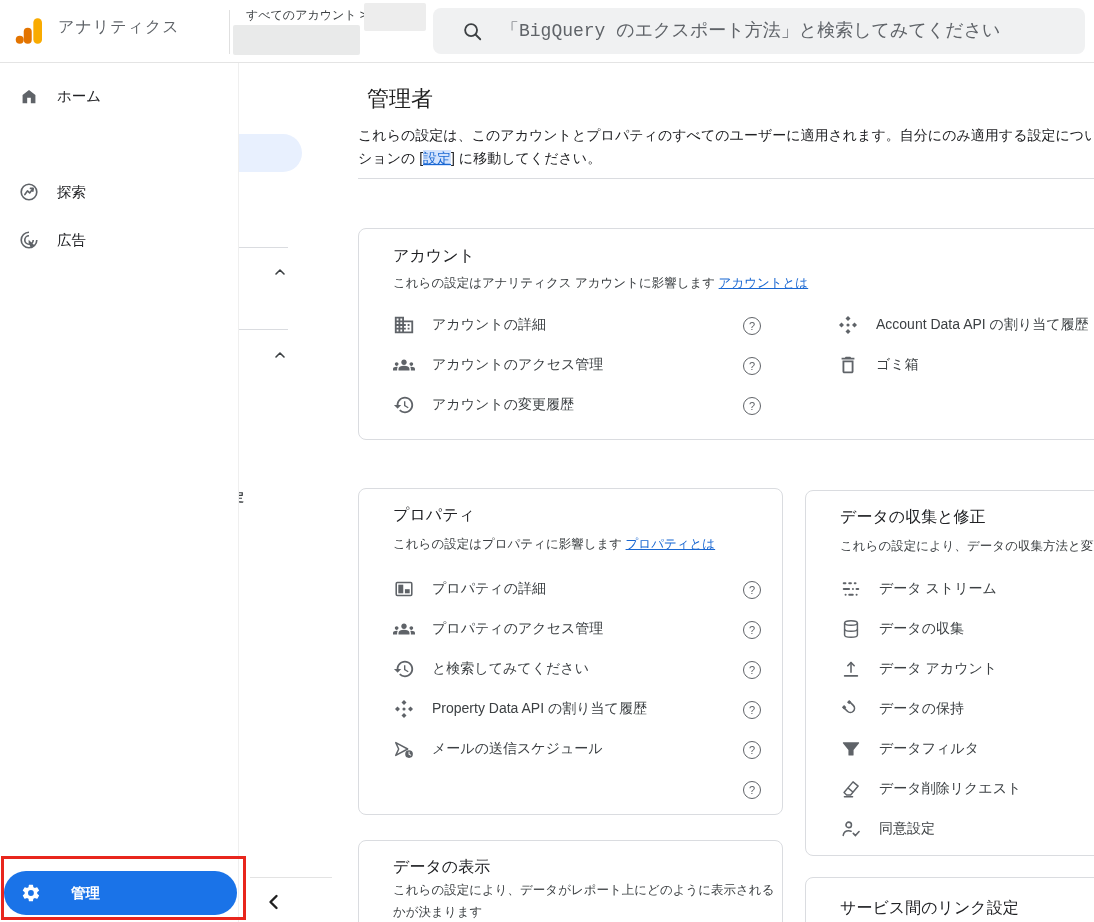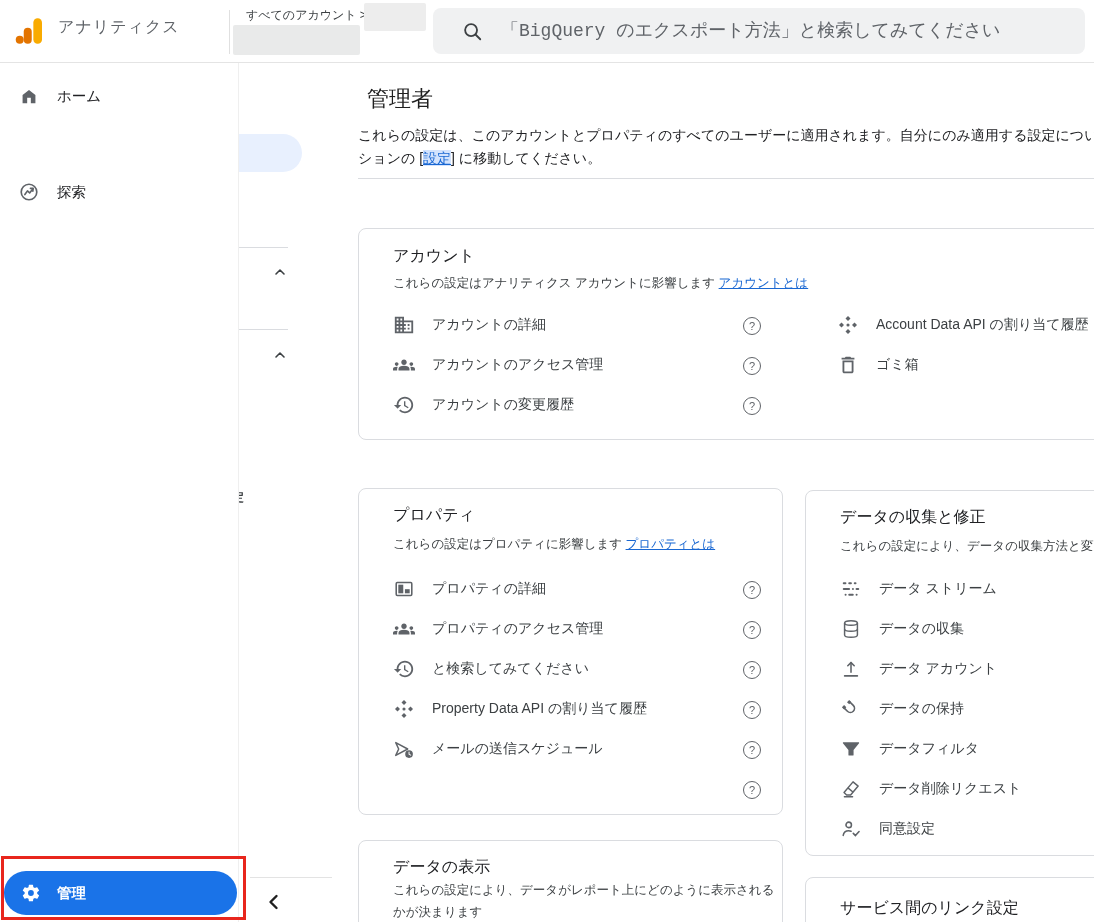--- a/index.html
+++ b/index.html
@@ -23,21 +23,21 @@
   #search-input{border:none;outline:none;background:transparent;margin-left:16px;width:540px;
                 font-size:18px;color:#5f6368;font-family:Liberation Mono, monospace;}
   #search-input::placeholder{color:#5f6368;opacity:1;}
 
   
   #sidebar{left:0;top:62px;width:238px;height:860px;background:#fff;z-index:10;border-right:1px solid #efefef;}
   .nav-item{position:absolute;left:0;width:238px;height:44px;display:flex;align-items:center;cursor:pointer;}
   .nav-item .nicon{margin-left:18px;width:22px;height:22px;flex:none;}
   .nav-item .nlabel{margin-left:17px;font-size:14.5px;color:#202124;}
   #admin-pill{left:4px;top:871px;width:233px;height:44px;background:#1a73e8;border-radius:22px;
-              display:flex;align-items:center;z-index:12;}
+              display:flex;align-items:center;z-index:12;gap:14px;}
   #admin-pill .nicon{margin-left:17px;width:20px;height:20px;}
   #admin-pill .nlabel{margin-left:16px;font-size:14.5px;font-weight:700;color:#fff;}
   #annotation-rect{left:1px;top:856px;width:245px;height:64px;border:3px solid #e8261d;
                    box-sizing:border-box;z-index:50;pointer-events:none;}
 
   
   .panel-el{z-index:2;}
   #panel-pill{left:220px;top:134px;width:82px;height:38px;background:#e8f0fe;border-radius:0 19px 19px 0;}
   .panel-divider{height:1px;background:#dadce0;}
   #panel-div1{left:238px;top:247px;width:50px;}
@@ -310,20 +310,30 @@
     </div>
     <div class="nav-item" style="top:108px">
       <span class="nicon"><svg viewBox="0 0 24 24">
             <g fill="none" stroke="#5f6368" stroke-width="1.8">
               <circle cx="12" cy="12" r="8.5"></circle>
               <path d="M7.5 14.8l2.8-4 2.4 2.2 3.6-4.6" stroke-linejoin="round" stroke-linecap="round"></path>
               <path d="M13.6 8.1h2.9l-.3 2.9" stroke-linejoin="round" stroke-linecap="round"></path>
             </g>
           </svg></span>
       <span class="nlabel">探索</span>
+    </div>
+    <div class="nav-item" style="top:156px">
+      <span class="nicon"><svg viewBox="0 0 24 24">
+            <g fill="none" stroke="#5f6368" stroke-width="1.8">
+              <path d="M20.5 12a8.5 8.5 0 1 1-8.5-8.5"></path>
+              <path d="M16.6 12A4.6 4.6 0 1 1 12 7.4"></path>
+            </g>
+            <path fill="#5f6368" d="M11.6 11.6l6.8 6.8-2.8.5-1.3 2.5-2.7-6.3z"></path>
+          </svg></span>
+      <span class="nlabel">広告</span>
     </div>
   </div>
 
   <div class="abs" id="admin-pill">
     <span class="nicon"><svg viewBox="0 0 24 24">
           <path fill="#fff" d="M19.4 13c.04-.32.1-.65.1-1s-.06-.68-.1-1l2.1-1.65a.5.5 0 0 0 .12-.64l-2-3.46a.5.5 0 0 0-.61-.22l-2.49 1a7.3 7.3 0 0 0-1.73-1l-.38-2.61A.49.49 0 0 0 13.92 2h-4a.49.49 0 0 0-.49.42l-.38 2.65a7.8 7.8 0 0 0-1.73 1l-2.49-1a.5.5 0 0 0-.61.22l-2 3.46a.5.5 0 0 0 .12.64L4.44 11c-.05.32-.1.65-.1 1s.05.68.1 1l-2.1 1.65a.5.5 0 0 0-.12.64l2 3.46c.12.22.39.3.61.22l2.49-1c.54.42 1.12.76 1.73 1l.38 2.65c.04.24.24.42.49.42h4c.25 0 .45-.18.49-.42l.38-2.65a7.8 7.8 0 0 0 1.73-1l2.49 1c.22.08.49 0 .61-.22l2-3.46a.5.5 0 0 0-.12-.64L19.4 13zM11.92 15.5a3.5 3.5 0 1 1 0-7 3.5 3.5 0 0 1 0 7z"></path>
         </svg></span>
     <span class="nlabel">管理</span>
   </div>
   <div class="abs" id="annotation-rect"></div>

